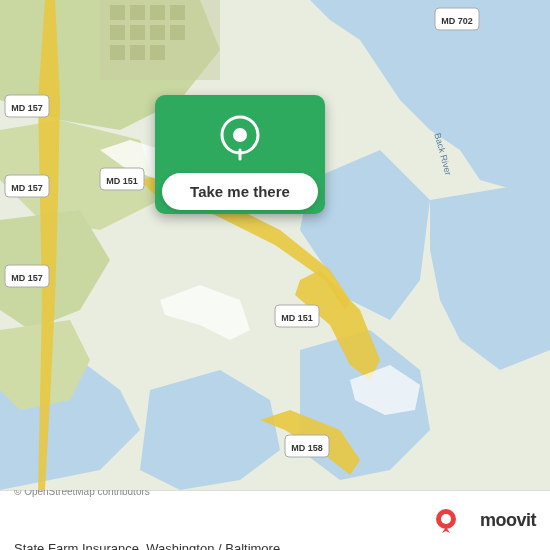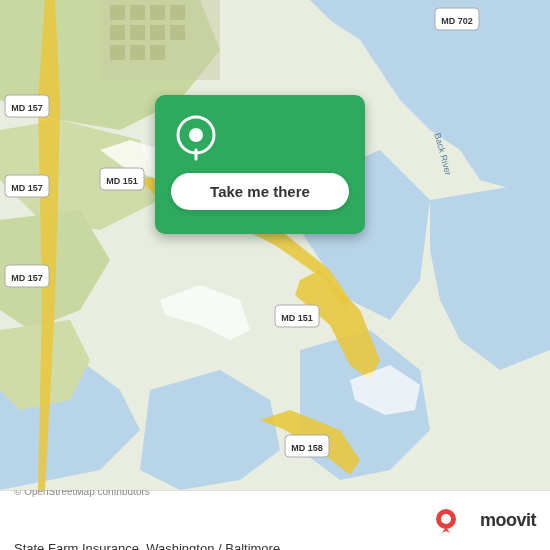--- a/index.html
+++ b/index.html
@@ -23,26 +23,27 @@
     #map-svg {
       width: 100%;
       height: 100%;
     }
 
     
     #location-card {
       position: absolute;
       top: 95px;
       left: 155px;
-      width: 210px;
+      width: 170px;
       background: #2eaa5e;
       border-radius: 10px;
-      padding: 18px 16px 24px;
+      padding: 18px 16px 4px;
       display: flex;
       flex-direction: column;
+      align-items: center;
       box-shadow: 0 4px 12px rgba(0,0,0,0.3);
     }
 
     #location-pin-icon {
       width: 50px;
       height: 50px;
       margin-bottom: 10px;
     }
 
     #take-me-there-btn {

